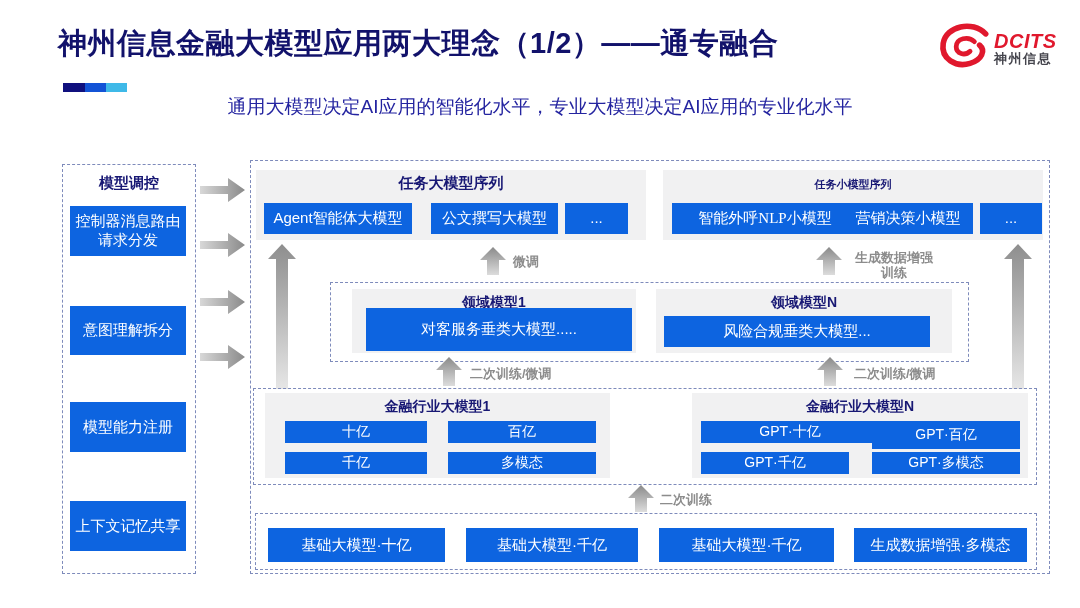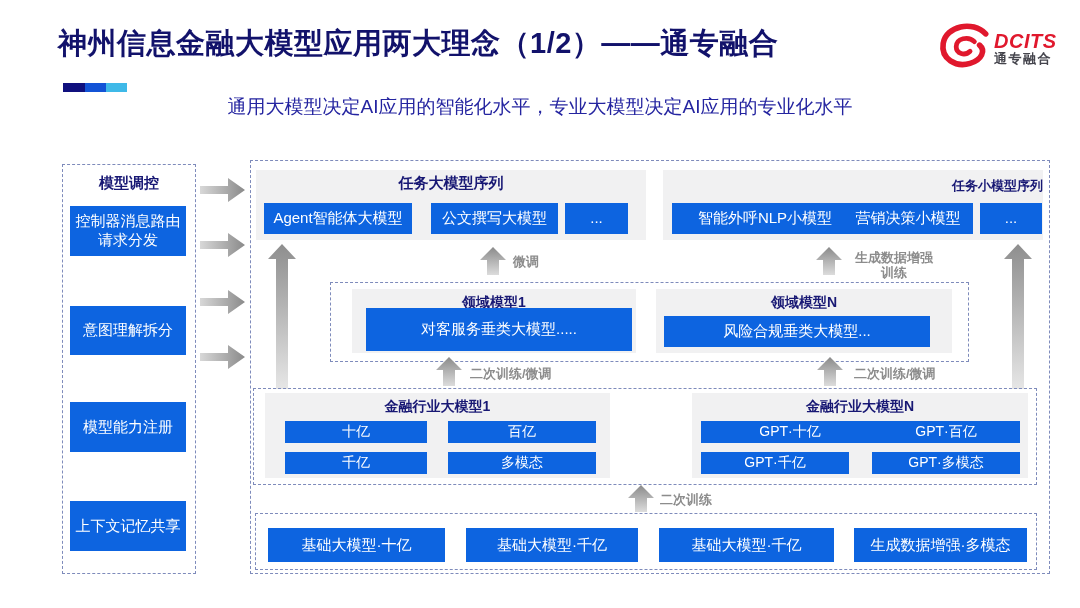--- a/index.html
+++ b/index.html
@@ -55,21 +55,21 @@
   </div>
   <div class="abs logo">
     <span>
       <svg width="52" height="48" viewBox="0 0 60 54" fill="none">
         <path d="M55 13 C40 -3 9 4 6 24 C3 42 21 52 37 47 C51 43 55 32 48 26" stroke="#E0182D" stroke-width="6.5" stroke-linecap="round"></path>
         <path d="M42 22 C35 15 21 18 21 28 C21 36 31 39 37 33" stroke="#E0182D" stroke-width="5.5" stroke-linecap="round"></path>
       </svg>
     </span>
     <span class="logo-txt">
       <div class="logo-brand">DCITS</div>
-      <div class="logo-company">通专融合</div>
+      <div class="logo-company">神州信息</div>
     </span>
   </div>
   <div class="abs subtitle">通用大模型决定AI应用的智能化水平，专业大模型决定AI应用的专业化水平</div>
 
   <div class="abs dashed" style="left:62px;top:164px;width:132px;height:408px;">
     <div class="side-title">模型调控</div>
   </div>
   <div class="abs node" style="left:70px;top:206px;width:116px;height:50px;">控制器消息路由请求分发</div>
   <div class="abs node" style="left:70px;top:306px;width:116px;height:49px;">意图理解拆分</div>
   <div class="abs node" style="left:70px;top:402px;width:116px;height:50px;">模型能力注册</div>
@@ -91,23 +91,23 @@
   <div class="abs dashed" style="left:250px;top:160px;width:798px;height:412px;"></div>
 
   <div class="abs gray-panel" style="left:256px;top:170px;width:390px;height:70px;">
     <div class="panel-title" style="padding-top:4px;font-size:15px;">任务大模型序列</div>
   </div>
   <div class="abs node" style="left:264px;top:203px;width:148px;height:31px;">Agent智能体大模型</div>
   <div class="abs node" style="left:431px;top:203px;width:127px;height:31px;">公文撰写大模型</div>
   <div class="abs node" style="left:565px;top:203px;width:63px;height:31px;">...</div>
 
   <div class="abs gray-panel" style="left:663px;top:170px;width:380px;height:70px;">
-    <div class="panel-title" style="padding-top:7px;font-size:13px;text-align:right;">任务小模型序列</div>
+    <div class="panel-title" style="padding-top:7px;font-size:11px;">任务小模型序列</div>
   </div>
-  <div class="abs node" style="left:672px;top:203px;width:186px;height:31px;">智能外呼NLP小模型</div>
+  <div class="abs node" style="left:672px;top:203px;width:186px;height:31px;font-family:Liberation Serif, serif;">智能外呼NLP小模型</div>
   <div class="abs node" style="left:843px;top:203px;width:130px;height:31px;">营销决策小模型</div>
   <div class="abs node" style="left:980px;top:203px;width:62px;height:31px;">...</div>
 
   <svg class="abs" style="left:480px;top:247px;" width="26" height="28">
       <polygon points="13,0 26,13 19,13 19,28 7,28 7,13 0,13" fill="url(#gradV)"></polygon>
     </svg>
   <div class="abs flow-label" style="left:513px;top:253px;">微调</div>
 
   <svg class="abs" style="left:816px;top:247px;" width="26" height="28">
       <polygon points="13,0 26,13 19,13 19,28 7,28 7,13 0,13" fill="url(#gradV)"></polygon>
@@ -149,21 +149,21 @@
   </div>
   <div class="abs node" style="left:285px;top:421px;width:142px;height:22px;font-size:14px;">十亿</div>
   <div class="abs node" style="left:448px;top:421px;width:148px;height:22px;font-size:14px;">百亿</div>
   <div class="abs node" style="left:285px;top:452px;width:142px;height:22px;font-size:14px;">千亿</div>
   <div class="abs node" style="left:448px;top:452px;width:148px;height:22px;font-size:14px;">多模态</div>
 
   <div class="abs gray-panel" style="left:692px;top:393px;width:336px;height:85px;">
     <div class="panel-title" style="padding-top:5px;font-size:14px;">金融行业大模型N</div>
   </div>
   <div class="abs node" style="left:701px;top:421px;width:178px;height:22px;font-size:14px;">GPT·十亿</div>
-  <div class="abs node" style="left:872px;top:421px;width:148px;height:22px;font-size:14px;">GPT·百亿</div>
+  <div class="abs node" style="left:872px;top:421px;width:148px;height:28px;font-size:14px;">GPT·百亿</div>
   <div class="abs node" style="left:701px;top:452px;width:148px;height:22px;font-size:14px;">GPT·千亿</div>
   <div class="abs node" style="left:872px;top:452px;width:148px;height:22px;font-size:14px;">GPT·多模态</div>
 
   <svg class="abs" style="left:628px;top:485px;" width="26" height="27">
       <polygon points="13,0 26,13 19,13 19,27 7,27 7,13 0,13" fill="url(#gradV)"></polygon>
     </svg>
   <div class="abs flow-label" style="left:660px;top:491px;">二次训练</div>
 
   <div class="abs dashed" style="left:255px;top:513px;width:780px;height:55px;"></div>
   <div class="abs node" style="left:268px;top:528px;width:177px;height:34px;">基础大模型·十亿</div>

